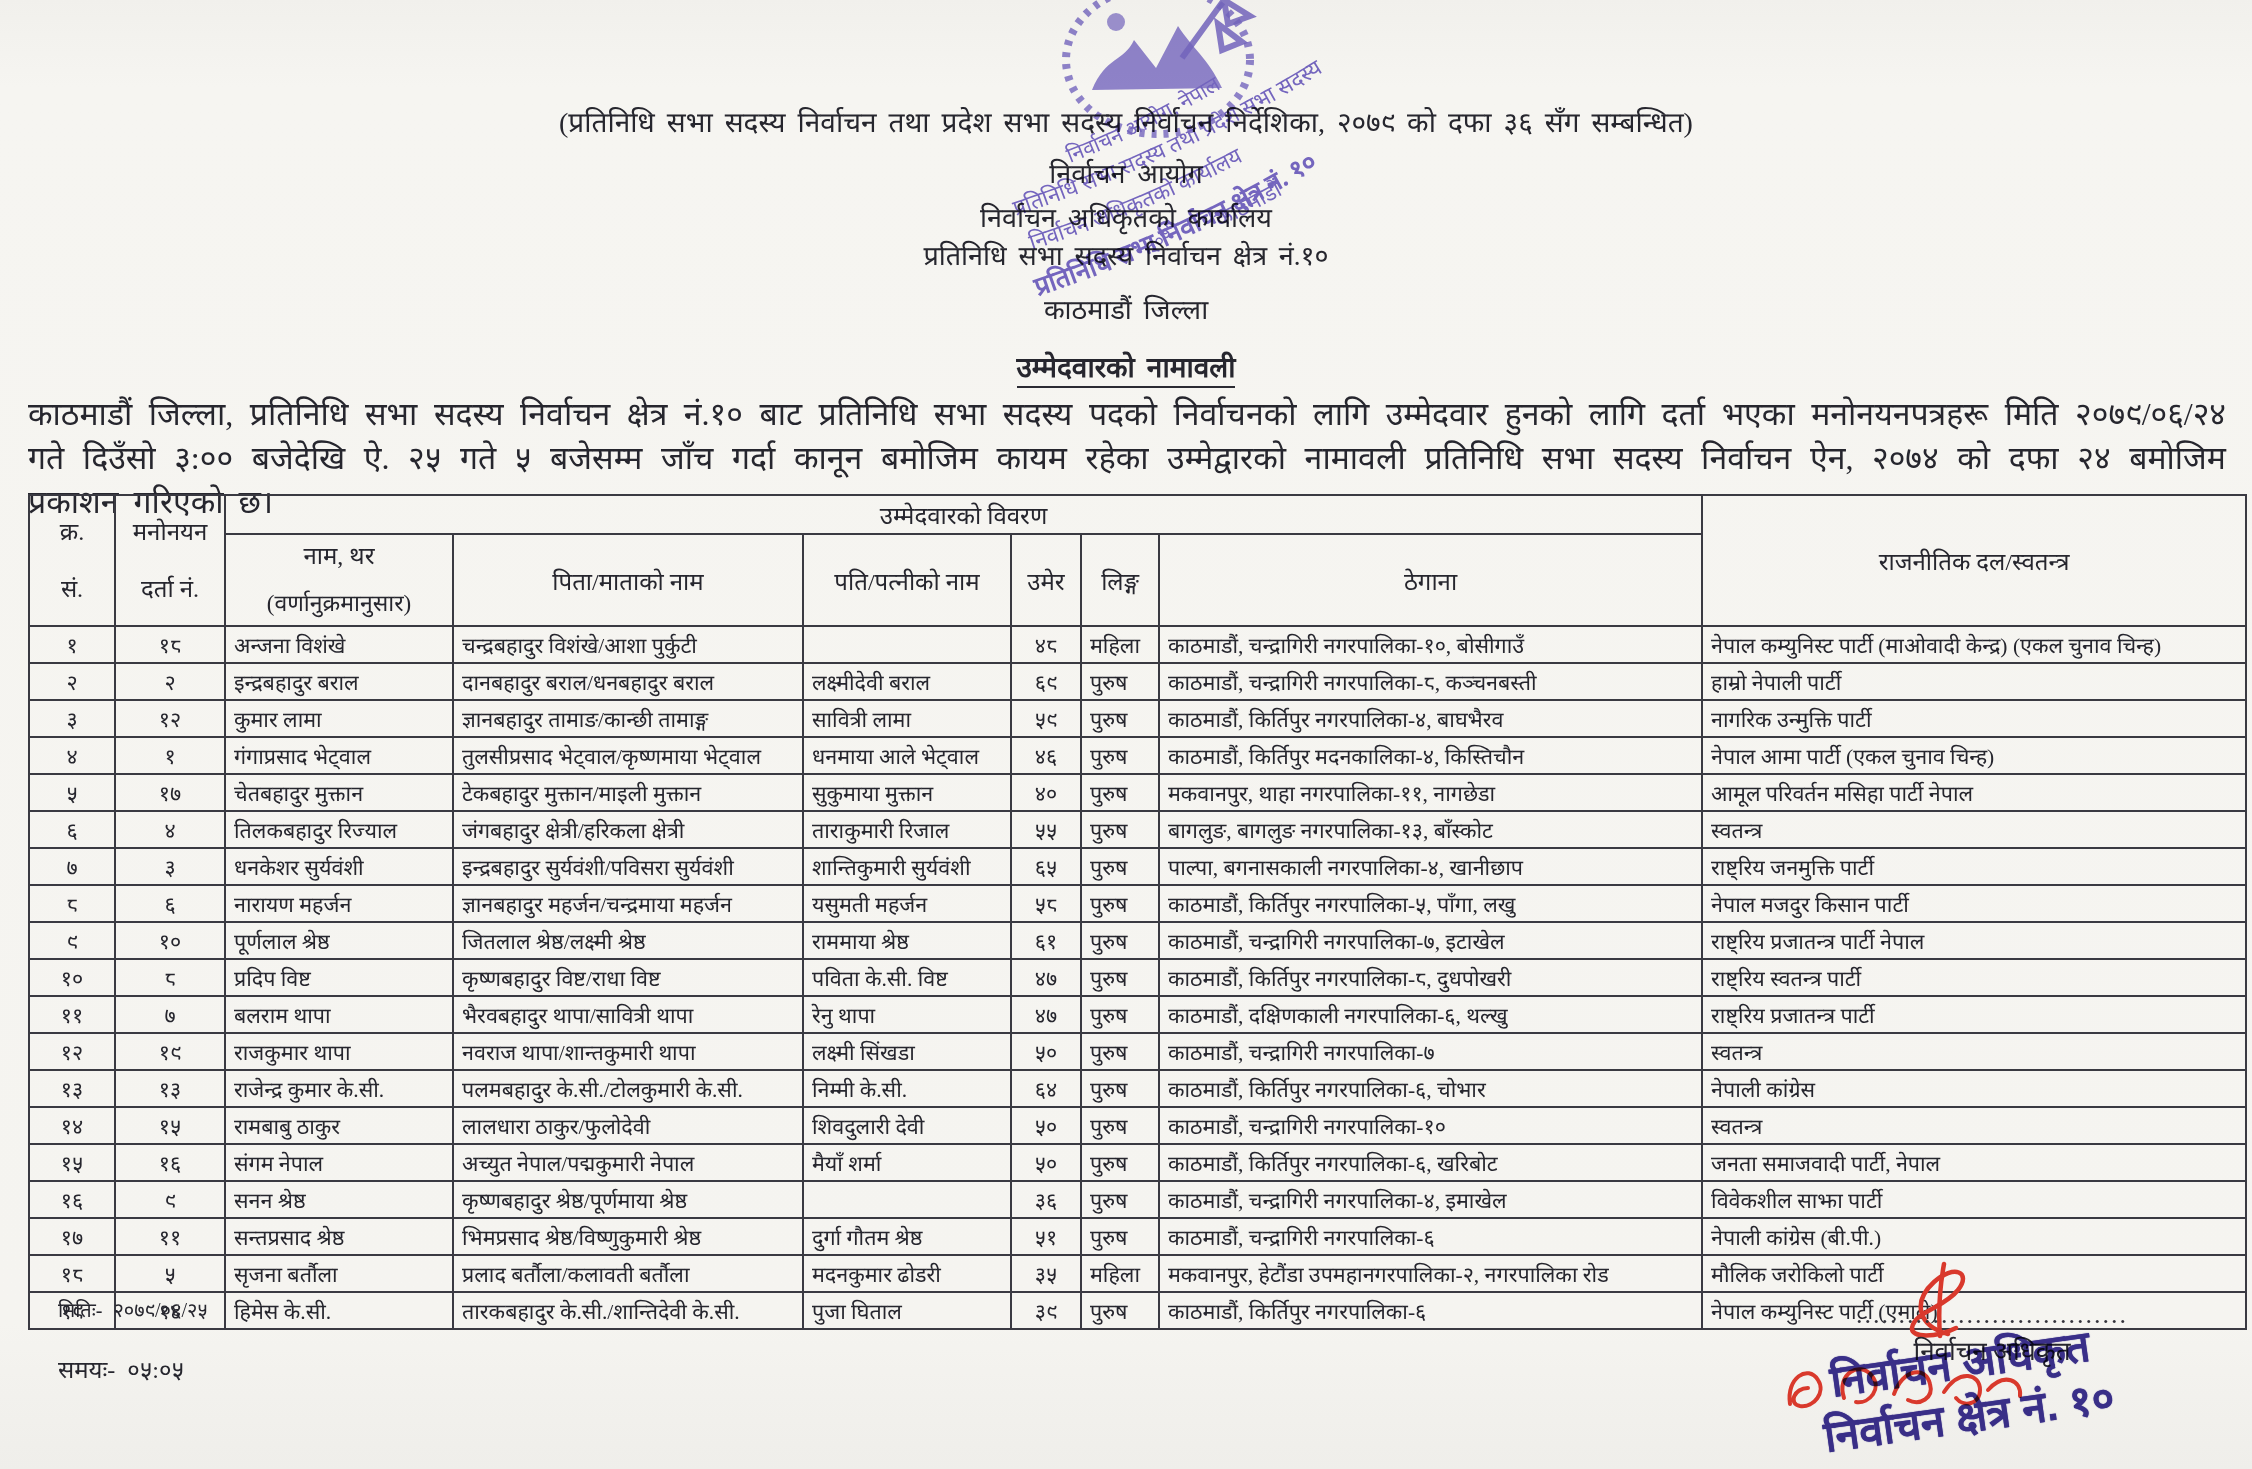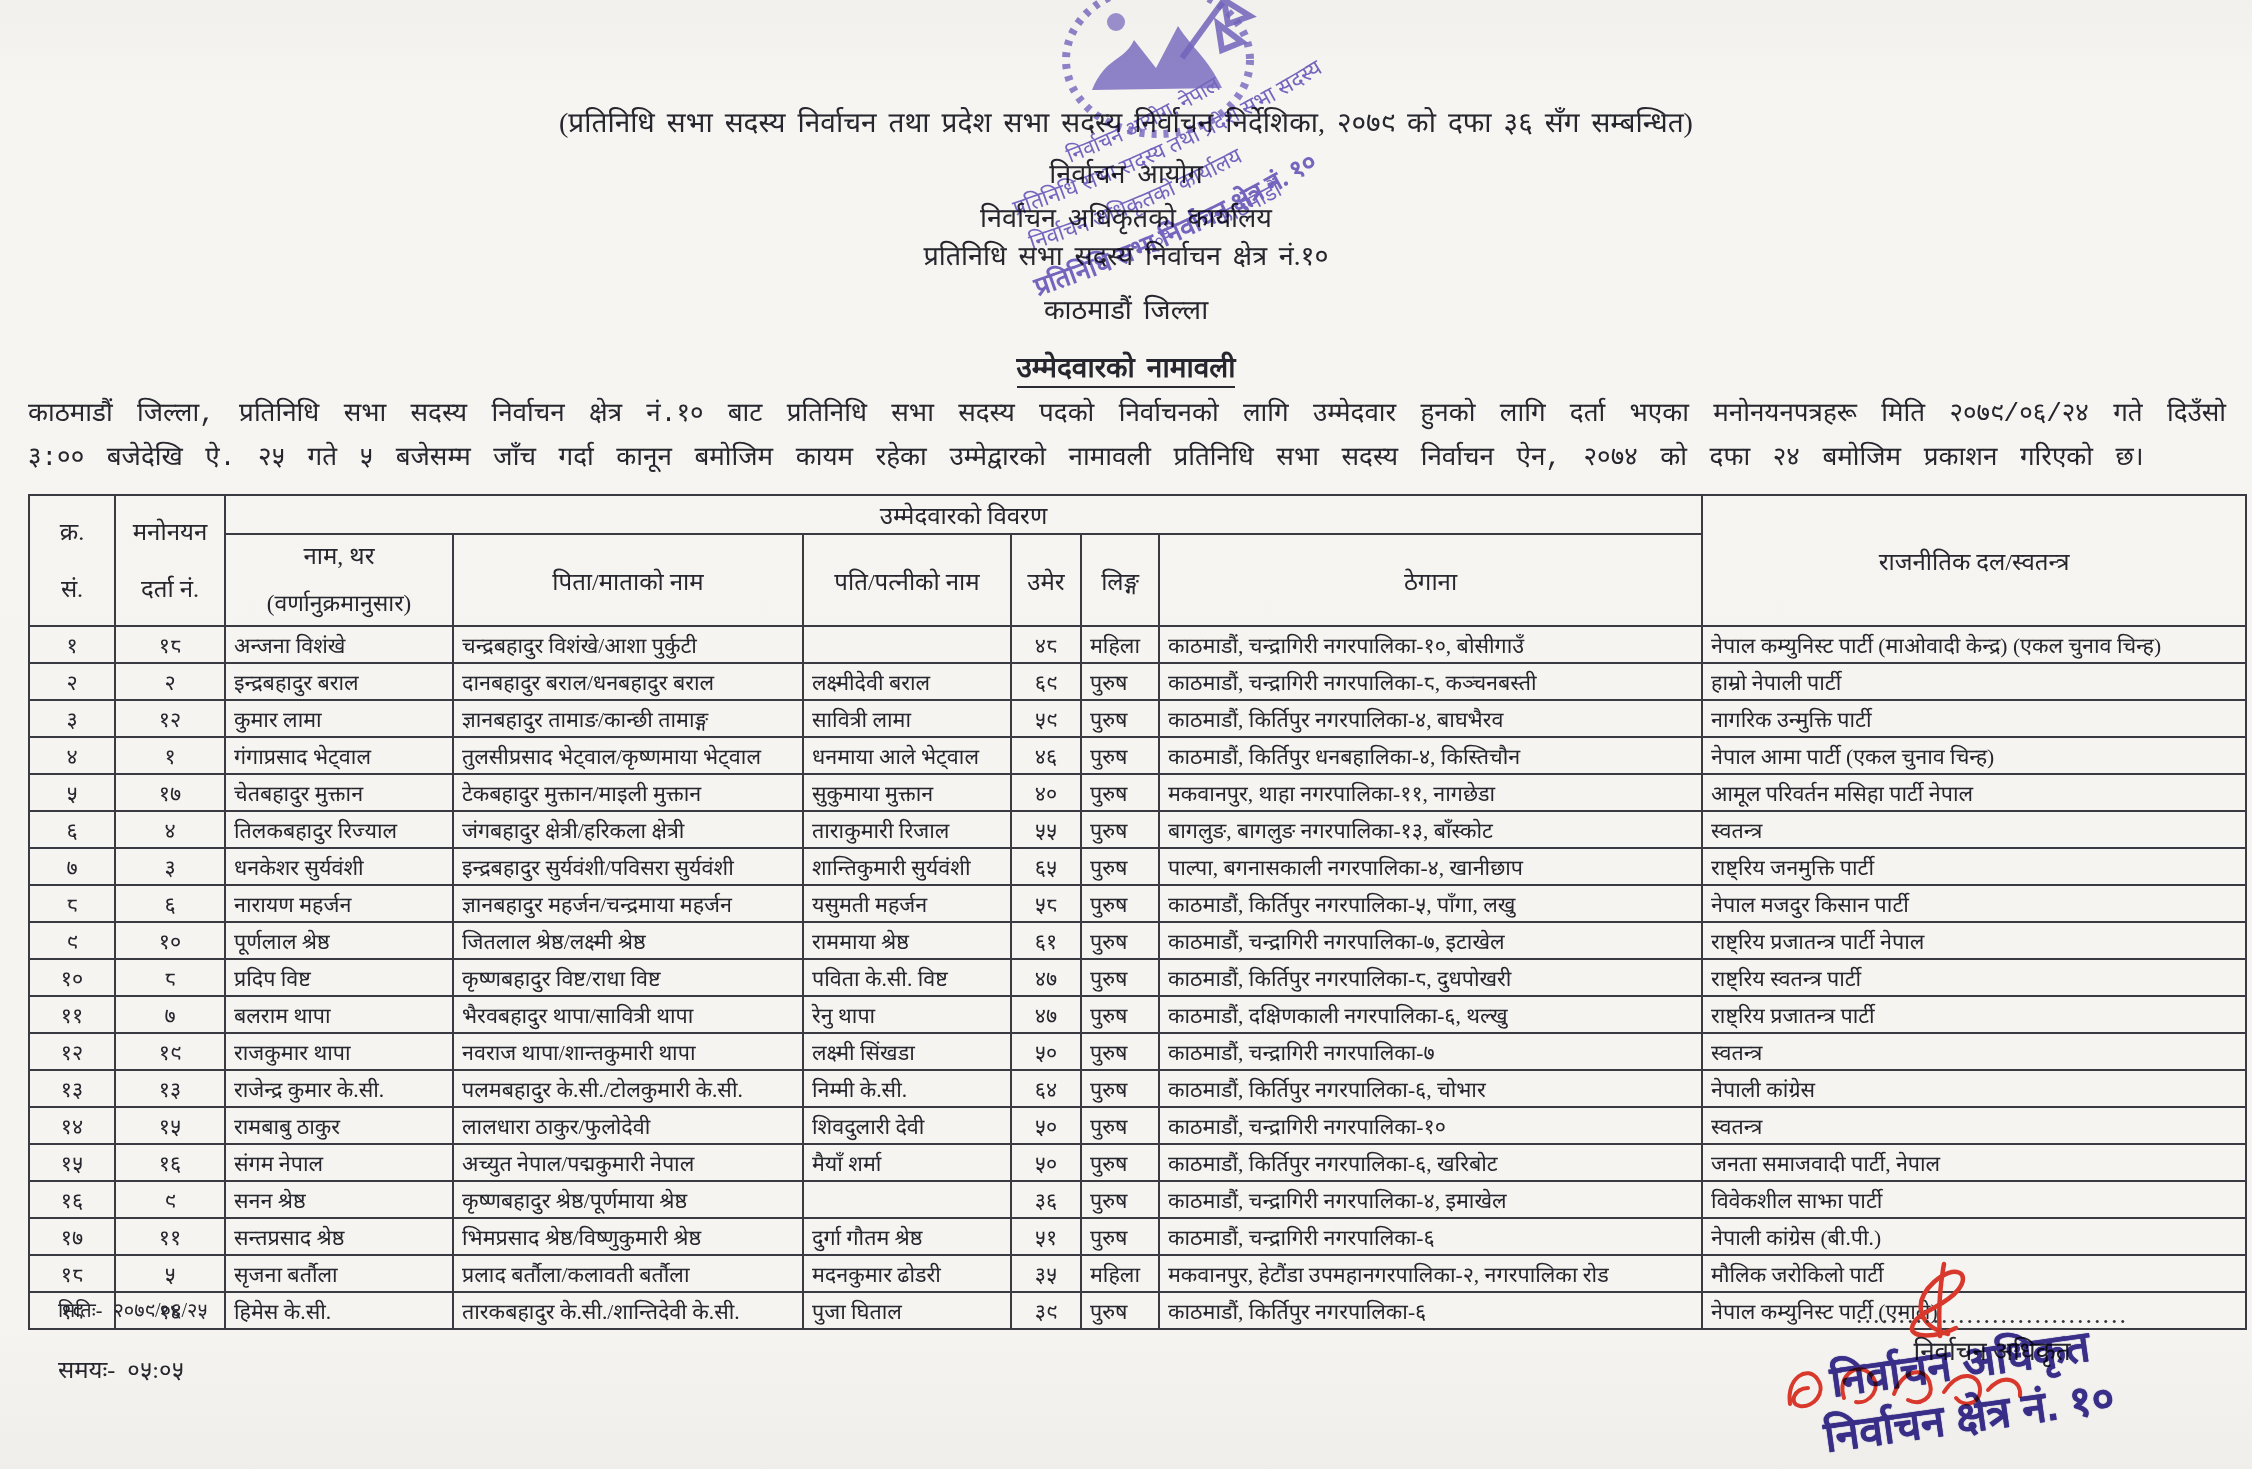--- a/index.html
+++ b/index.html
@@ -15,21 +15,21 @@
   .l-schedule{top:64px;font-size:27px;}
   .l-directive{top:102px;font-size:28px;}
   .l-commission{top:154px;font-size:27px;}
   .l-office{top:198px;font-size:27px;}
   .l-constituency{top:236px;font-size:27px;}
   .l-district{top:290px;font-size:27px;}
   .l-title{top:336px;font-size:28px;font-weight:bold;margin-top:11px;}
   .l-title span{border-bottom:2.5px solid #2b2b33;padding-bottom:3px;}
   .intro{
     position:absolute;top:392px;left:28px;width:2198px;
-    font-size:26px;line-height:44px;text-align:justify;word-spacing:7px;font-family:Liberation Mono, monospace;
+    font-size:32px;line-height:44px;text-align:justify;word-spacing:7px;
   }
 
   
   .seal{position:absolute;left:920px;top:-22px;width:470px;height:330px;
         mix-blend-mode:multiply;opacity:.94;}
   .seal .ink{stroke:var(--seal-ink,#6f5fc6);}
   .seal .inkf{fill:var(--seal-ink,#6f5fc6);}
   .seal text{fill:var(--seal-ink,#6f5fc6);font-family:"Liberation Serif",serif;}
 
   
@@ -199,21 +199,21 @@
           <td class="c-party">नागरिक उन्मुक्ति पार्टी</td>
         </tr>
         <tr>
           <td class="c-sn">४</td>
           <td class="c-reg">१</td>
           <td class="c-name">गंगाप्रसाद भेट्वाल</td>
           <td class="c-parents">तुलसीप्रसाद भेट्वाल/कृष्णमाया भेट्वाल</td>
           <td class="c-spouse">धनमाया आले भेट्वाल</td>
           <td class="c-age">४६</td>
           <td class="c-gender">पुरुष</td>
-          <td class="c-address">काठमाडौं, किर्तिपुर धनबहालिका-४, किस्तिचौन</td>
+          <td class="c-address">काठमाडौं, किर्तिपुर मदनकालिका-४, किस्तिचौन</td>
           <td class="c-party">नेपाल आमा पार्टी (एकल चुनाव चिन्ह)</td>
         </tr>
         <tr>
           <td class="c-sn">५</td>
           <td class="c-reg">१७</td>
           <td class="c-name">चेतबहादुर मुक्तान</td>
           <td class="c-parents">टेकबहादुर मुक्तान/माइली मुक्तान</td>
           <td class="c-spouse">सुकुमाया मुक्तान</td>
           <td class="c-age">४०</td>
           <td class="c-gender">पुरुष</td>

